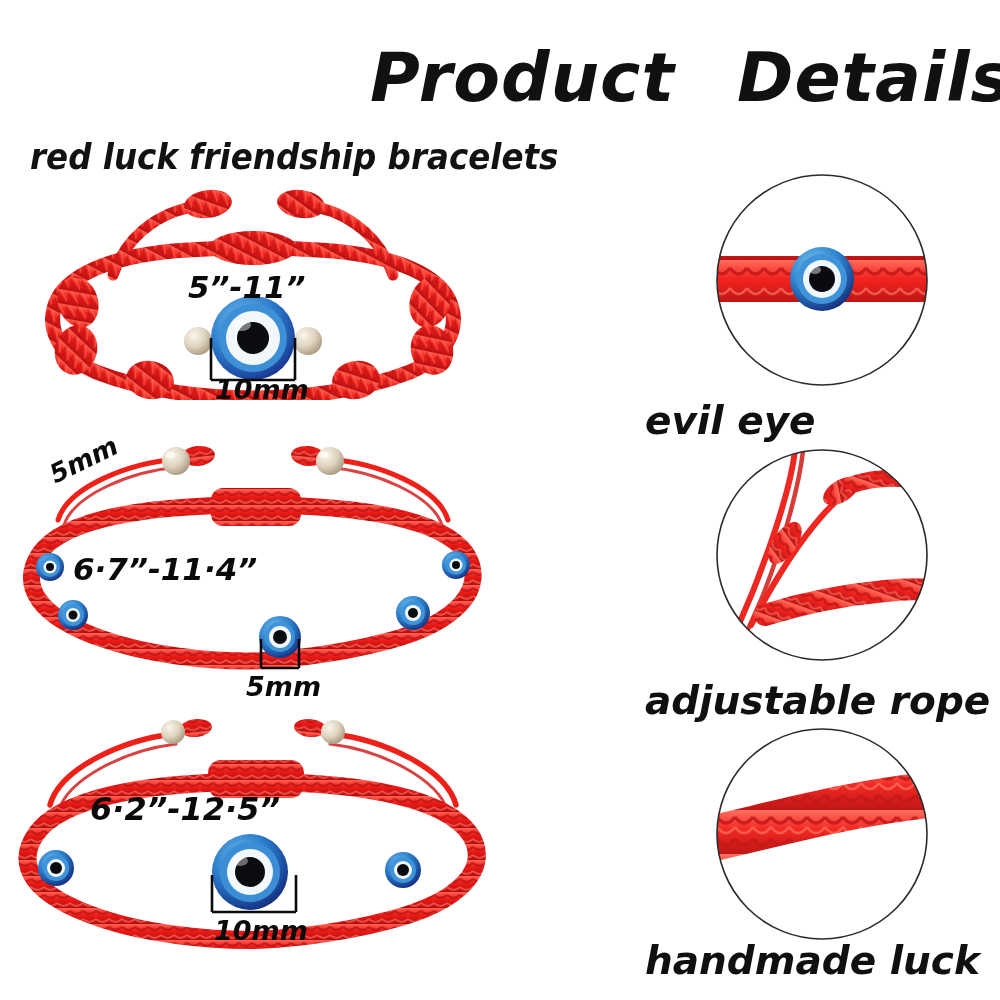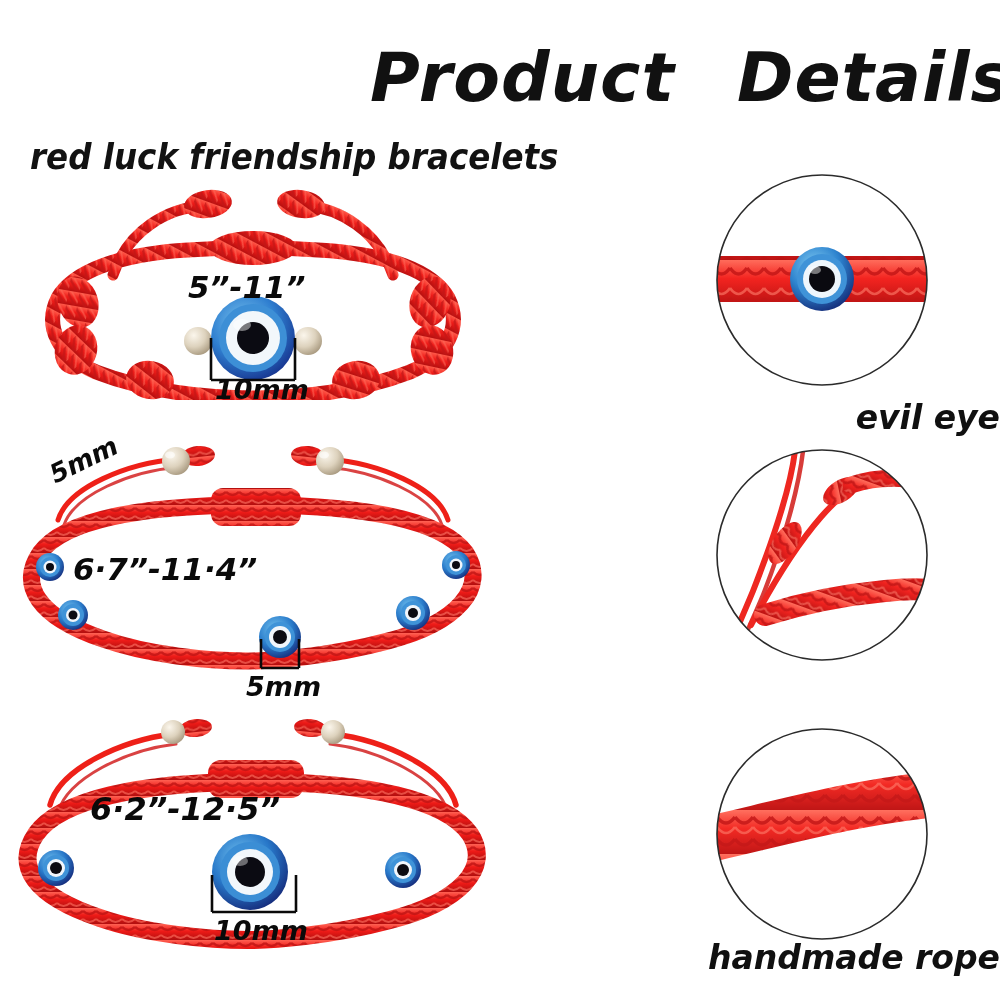--- a/index.html
+++ b/index.html
@@ -78,25 +78,25 @@
     left: 645px;
     width: 355px;
   }
   #detail-1 { top: 168px; }
   #detail-2 { top: 443px; }
   #detail-3 { top: 722px; }
 
   .detail-caption {
     position: absolute;
     width: 355px;
-    text-align: right;
+    text-align: left;
     font-family: "DejaVu Sans", sans-serif;
     font-weight: bold;
     font-style: italic;
-    font-size: 33px;
+    font-size: 39px;
     color: #101010;
     white-space: nowrap;
   }
   #caption-1 { top: 398px; }
   #caption-2 { top: 678px; }
   #caption-3 { top: 938px; }
 </style>
 </head>
 <body>
 
@@ -426,20 +426,21 @@
 
         <ellipse cx="196" cy="48" rx="11" ry="20" fill="url(#knotPat2)" transform="rotate(58 196 48)"></ellipse>
 
         <path d="M206,42 C224,36 244,34 262,36" stroke="url(#knotPat2)" stroke-width="17" fill="none" stroke-linecap="round"></path>
 
         <path d="M120,172 C158,160 198,152 240,148 C258,146 272,146 284,147" stroke="url(#knotPat2)" stroke-width="22" fill="none" stroke-linecap="round"></path>
       </g>
       <circle cx="177" cy="112" r="105" fill="none" stroke="#2b2b2b" stroke-width="1.6"></circle>
     </svg>
   </div>
+  <div class="detail-caption" id="caption-2" style="left:645px;">adjustable rope</div>
 
   <div class="detail-block" id="detail-3">
     <svg width="355" height="225" viewBox="0 0 355 225" xmlns="http://www.w3.org/2000/svg">
       <defs>
         <clipPath id="clipCircle3">
           <circle cx="177" cy="112" r="105"></circle>
         </clipPath>
         <linearGradient id="ropeD3" x1="0" y1="0" x2="0" y2="1">
           <stop offset="0%" stop-color="#ff705f"></stop>
           <stop offset="42%" stop-color="#f32a24"></stop>
@@ -453,15 +454,15 @@
         </pattern>
       </defs>
 
       <g clip-path="url(#clipCircle3)">
         <rect x="0" y="0" width="355" height="225" fill="#ffffff"></rect>
         <path d="M10,128 C70,118 130,100 200,86 C250,76 300,70 345,68" stroke="url(#braidD3)" stroke-width="46" fill="none" stroke-linecap="butt"></path>
       </g>
       <circle cx="177" cy="112" r="105" fill="none" stroke="#2b2b2b" stroke-width="1.6"></circle>
     </svg>
   </div>
-  <div class="detail-caption" id="caption-3" style="left:645px;">handmade rope</div>
+  <div class="detail-caption" id="caption-3" style="left:645px;">handmade luck</div>
 
 </div>
 
 </body></html>

